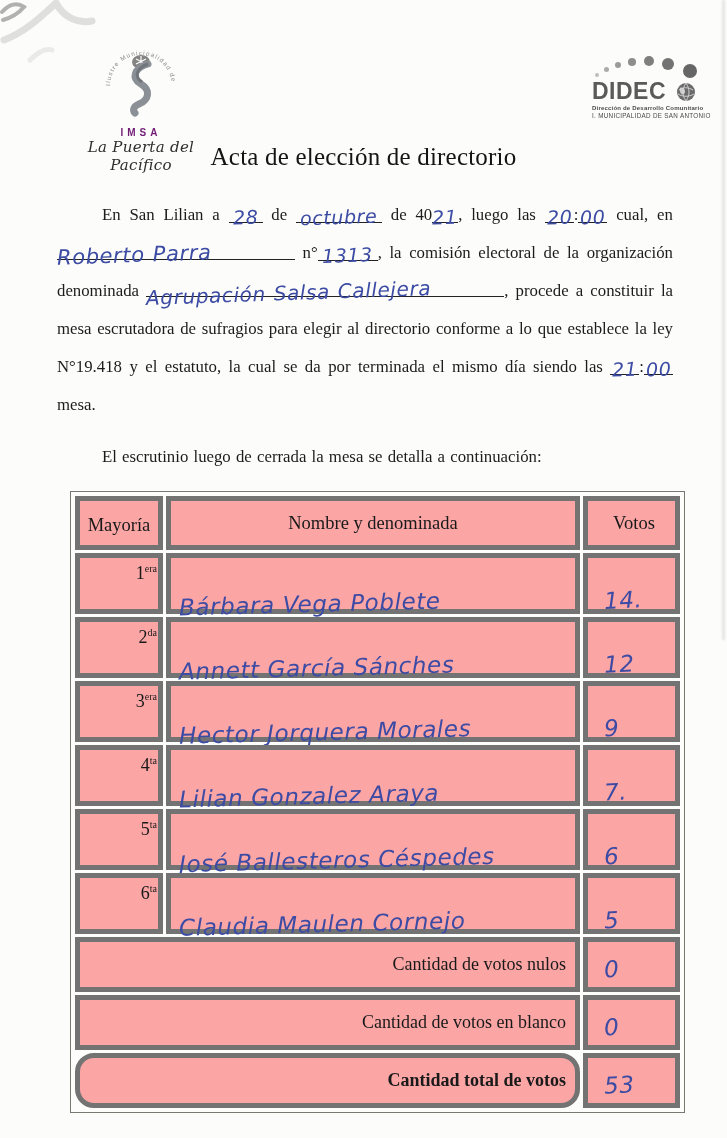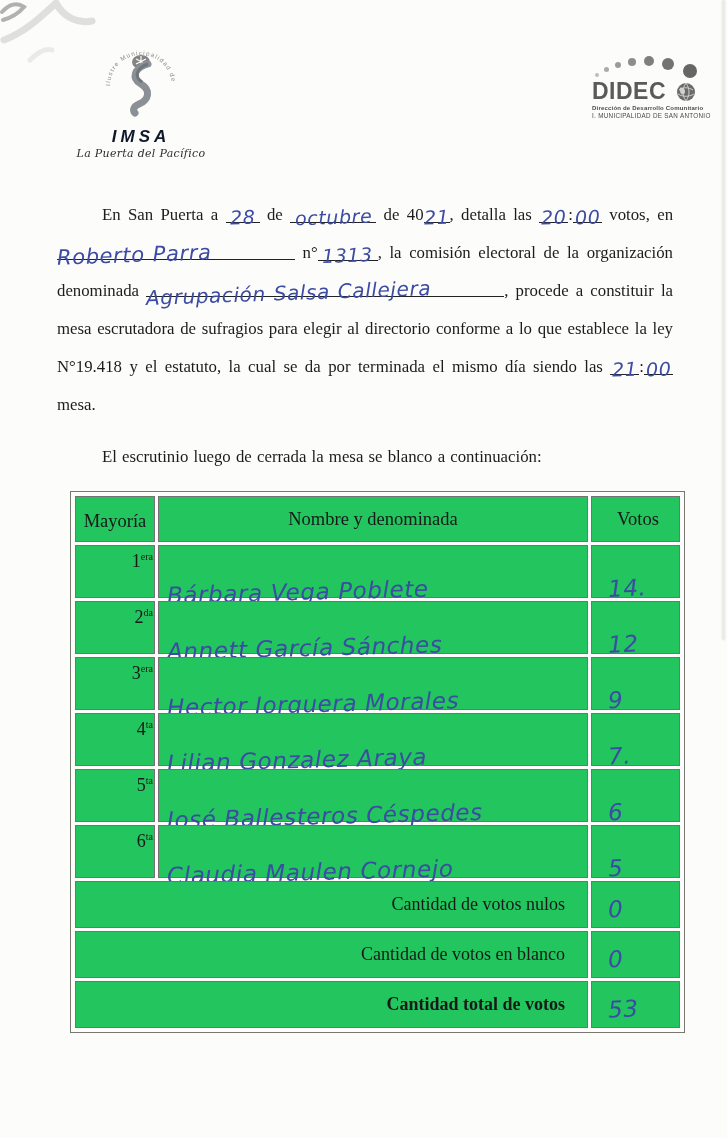--- a/index.html
+++ b/index.html
@@ -19,24 +19,24 @@
   .smudge{position:absolute;left:0;top:0;pointer-events:none;}
   .edge-streak{
     position:absolute;right:2px;top:0;width:3px;height:640px;
     background:rgba(175,175,175,.30);filter:blur(1.2px);
   }
 
   
   .imsa{position:absolute;left:75px;top:40px;width:132px;text-align:center;}
   .imsa .acronym{
     font-family:"Liberation Sans",sans-serif;font-weight:bold;
-    font-size:17px;letter-spacing:4px;color:#0f172a;margin-top:1px;font-style:italic;
+    font-size:10px;letter-spacing:4px;color:#701a75;margin-top:1px;
   }
   .imsa .tagline{
-    font-style:italic;font-size:11px;color:#2e2e2e;
+    font-style:italic;font-size:15px;color:#2e2e2e;
     font-family:"DejaVu Serif",serif;margin-top:0px;letter-spacing:0.3px;
   }
   .dideco{position:absolute;left:592px;top:56px;width:122px;}
   .dideco .dots{position:relative;height:24px;}
   .dideco .dots i{position:absolute;border-radius:50%;display:block;}
   .d1{left:3px;top:17px;width:4px;height:4px;background:#bdbdbd;}
   .d2{left:12px;top:11px;width:5px;height:5px;background:#ababab;}
   .d3{left:23px;top:6px;width:6px;height:6px;background:#9b9b9b;}
   .d4{left:36px;top:2px;width:8px;height:8px;background:#8d8d8d;}
   .d5{left:52px;top:0px;width:10px;height:10px;background:#7f7f7f;}
@@ -90,39 +90,39 @@
   
   .table-wrap{
     margin:15px 0 0 13px;width:615px;
     border:1.3px solid #79776f;padding:1px;background:#fdfdfc;
     box-sizing:border-box;
   }
   table.results{
     width:100%;border-collapse:separate;border-spacing:3px;
   }
   table.results td{
-    border:1px solid #737373;background:#22c55e;
+    border:5px solid #737373;background:#fca5a5;
     font-size:18px;color:#191919;position:relative;margin-left:6px;
   }
   td.c-rank{width:76px;text-align:right;vertical-align:top;padding-top:5px;}
   td.c-votes{width:80px;padding-left:6px;}
   tr.thead td{height:38px;text-align:center;vertical-align:middle;font-size:18.5px;}
   tr.row td{height:45px;}
   td.c-rank sup{font-size:10px;}
   .name-hw{
     position:absolute;left:8px;bottom:-7px;font-size:23px;
     white-space:nowrap;transform:rotate(-1.5deg);
   }
   .vote-hw{
     position:absolute;left:16px;bottom:-3px;font-size:23px;
     transform:rotate(-3deg);
   }
   tr.sum-row td{height:43px;vertical-align:middle;}
-  td.c-sum{text-align:right;padding-right:22px;font-size:18px;}
-  tr.total td.c-sum{font-weight:bold;}
+  td.c-sum{text-align:right;padding-right:9px;font-size:18px;}
+  tr.total td.c-sum{font-weight:bold;border-radius:19px;}
   tr.sum-row .vote-hw{bottom:6px;}
 </style>
 </head>
 <body>
 
 <div class="page">
 
   <svg class="smudge" width="150" height="100">
     <g fill="none" stroke-linecap="round">
       <path d="M4,40 C26,32 44,14 56,3 C63,16 76,24 92,21" stroke="#c7c7c7" stroke-width="7" opacity="0.55"></path>
@@ -164,56 +164,57 @@
       <svg width="20" height="20" viewBox="0 0 20 20">
         <circle cx="10" cy="10" r="9" fill="#6b6b6b"></circle>
         <path d="M3,8 C7,5 12,5 17,8 M2,12 C7,15 13,15 18,12 M10,1 C6,7 6,13 10,19 M10,1 C14,7 14,13 10,19" stroke="#cfcfcf" stroke-width="1" fill="none"></path>
         <path d="M4,6 C7,4 11,9 8,12 C5,14 3,9 4,6 Z" fill="#d8d8d8" opacity="0.9"></path>
       </svg>
     </div>
     <div class="sub1">Dirección de Desarrollo Comunitario</div>
     <div class="sub2">I. MUNICIPALIDAD DE SAN ANTONIO</div>
   </div>
 
+  <div class="title">Acta de elección de directorio</div>
 
   <div class="content">
 
-    <p class="intro"><span>En San Puerta a</span>
+    <p class="intro"><span>En San Lilian a</span>
       <span class="fill f-day">
           <span class="hw">28</span>
         </span>
       <span>de</span>
       <span class="fill f-month">
           <span class="hw">octubre</span>
         </span>
       <span>de 40</span><span class="fill f-year">
           <span class="hw">21</span>
-        </span><span>, detalla las</span>
+        </span><span>, luego las</span>
       <span class="fill f-hh">
           <span class="hw">20</span>
         </span><span>:</span><span class="fill f-mm">
           <span class="hw">00</span>
         </span>
-      <span>votos, en</span>
+      <span>cual, en</span>
       <span class="fill f-street">
           <span class="hw">Roberto Parra</span>
         </span>
       <span>n°</span><span class="fill f-number">
           <span class="hw">1313</span>
         </span><span>, la comisión electoral de la organización denominada</span>
       <span class="fill f-org">
           <span class="hw">Agrupación Salsa Callejera</span>
         </span><span>, procede a constituir la mesa escrutadora de sufragios para elegir al directorio conforme a lo que establece la ley N°19.418 y el estatuto, la cual se da por terminada el mismo día siendo las</span>
       <span class="fill f-hh">
           <span class="hw">21</span>
         </span><span>:</span><span class="fill f-mm">
           <span class="hw">00</span>
         </span><span>mesa.</span></p>
 
-    <p class="scrutiny">El escrutinio luego de cerrada la mesa se blanco a continuación:</p>
+    <p class="scrutiny">El escrutinio luego de cerrada la mesa se detalla a continuación:</p>
 
     <div class="table-wrap">
       <table class="results">
         <tbody>
             <tr class="thead">
           <td class="c-rank">Mayoría</td>
           <td class="c-name">Nombre y denominada</td>
           <td class="c-votes">Votos</td>
         </tr>
 

